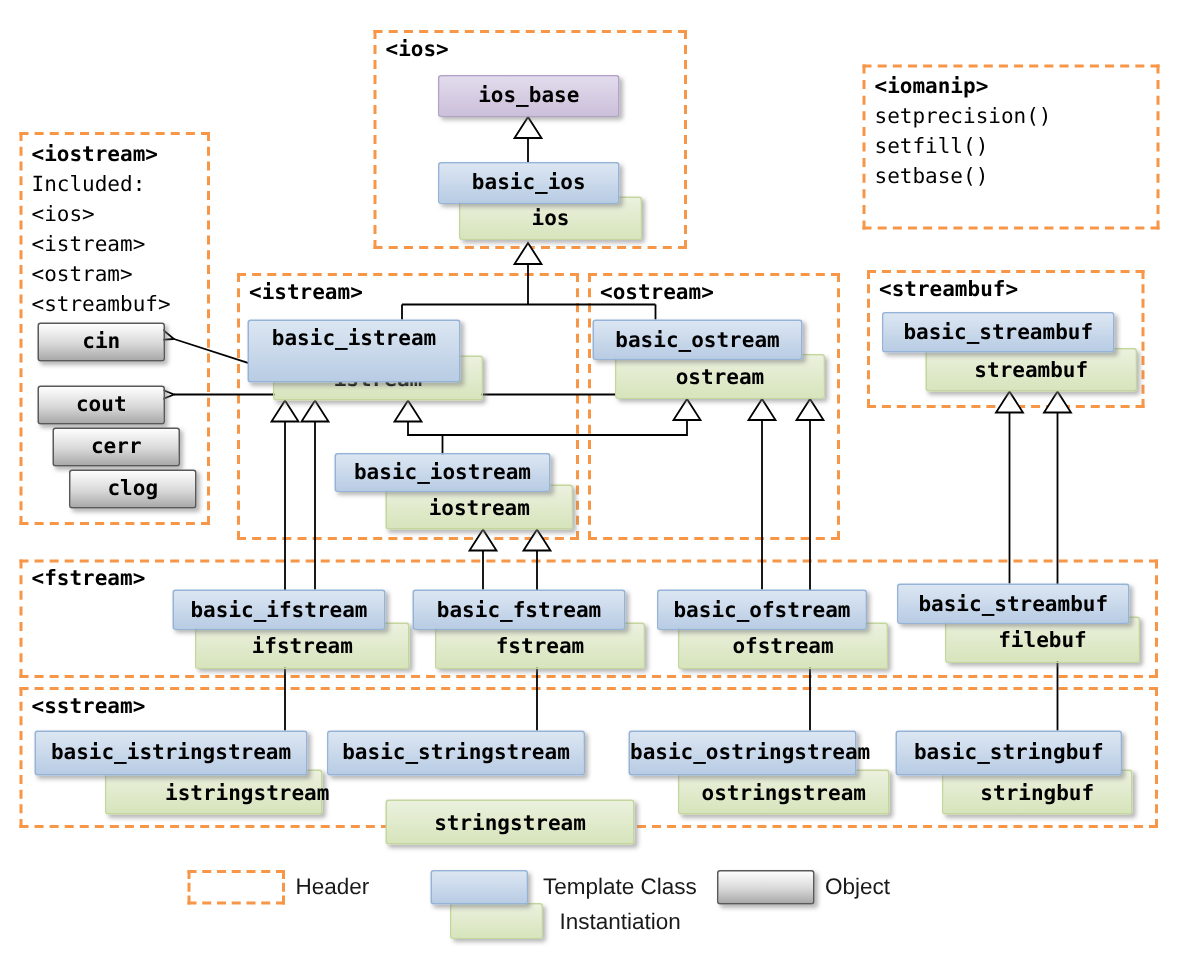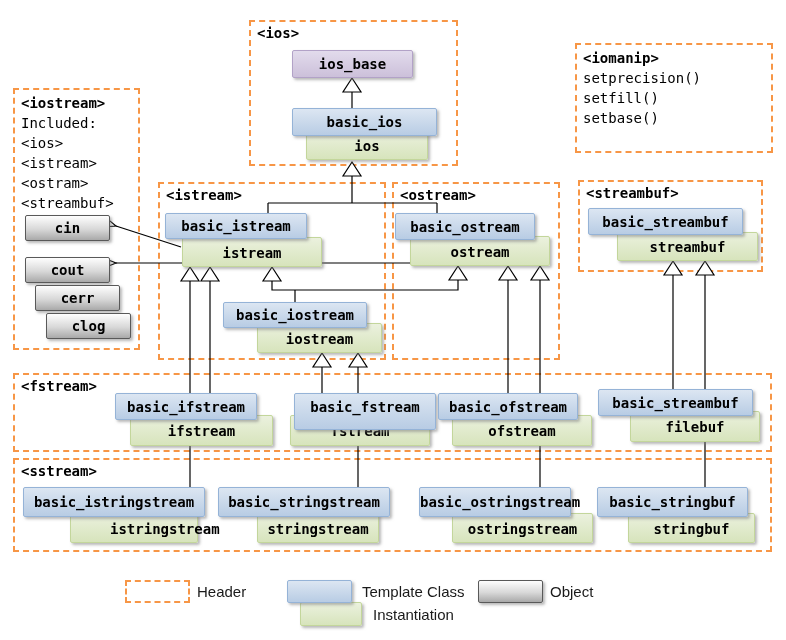--- a/index.html
+++ b/index.html
@@ -103,52 +103,52 @@
       <polygon points="508,266 499,280 517,280"></polygon>
       <polygon points="540,266 531,280 549,280"></polygon>
       <polygon points="673,261 664,275 682,275"></polygon>
       <polygon points="705,261 696,275 714,275"></polygon>
       <polygon points="322,353 313,367 331,367"></polygon>
       <polygon points="358,353 349,367 367,367"></polygon>
     </g>
   </svg>
 
   <div class="cbox base" style="left:292px;top:50px;width:121px;height:28px;line-height:27px;">ios_base</div>
-  <div class="cbox tpl" style="left:292px;top:108px;width:145px;height:28px;line-height:27px;">basic_ios</div>
+  <div class="cbox tpl" style="left:292px;top:108px;width:121px;height:28px;line-height:27px;">basic_ios</div>
   <div class="cbox inst" style="left:306px;top:131px;width:122px;height:29px;line-height:29px;">ios</div>
 
-  <div class="cbox tpl" style="left:165px;top:213px;width:142px;height:26px;line-height:25px;">basic_istream</div>
+  <div class="cbox tpl" style="left:165px;top:213px;width:142px;height:42px;line-height:25px;">basic_istream</div>
   <div class="cbox inst" style="left:182px;top:237px;width:140px;height:30px;line-height:30px;">istream</div>
 
   <div class="cbox tpl" style="left:395px;top:213px;width:140px;height:27px;line-height:26px;">basic_ostream</div>
   <div class="cbox inst" style="left:410px;top:236px;width:140px;height:30px;line-height:30px;">ostream</div>
 
   <div class="cbox tpl" style="left:588px;top:208px;width:155px;height:27px;line-height:26px;">basic_streambuf</div>
   <div class="cbox inst" style="left:617px;top:232px;width:141px;height:29px;line-height:29px;">streambuf</div>
 
   <div class="cbox tpl" style="left:223px;top:302px;width:144px;height:26px;line-height:25px;">basic_iostream</div>
   <div class="cbox inst" style="left:257px;top:323px;width:125px;height:30px;line-height:30px;">iostream</div>
 
   <div class="cbox tpl" style="left:115px;top:393px;width:142px;height:27px;line-height:26px;">basic_ifstream</div>
   <div class="cbox inst" style="left:130px;top:415px;width:143px;height:31px;line-height:31px;">ifstream</div>
 
-  <div class="cbox tpl" style="left:275px;top:393px;width:142px;height:37px;line-height:26px;margin-left:19px;">basic_fstream</div>
+  <div class="cbox tpl" style="left:275px;top:393px;width:142px;height:27px;line-height:26px;">basic_fstream</div>
   <div class="cbox inst" style="left:290px;top:415px;width:140px;height:31px;line-height:31px;">fstream</div>
 
   <div class="cbox tpl" style="left:438px;top:393px;width:140px;height:27px;line-height:26px;">basic_ofstream</div>
   <div class="cbox inst" style="left:452px;top:415px;width:140px;height:31px;line-height:31px;">ofstream</div>
 
   <div class="cbox tpl" style="left:598px;top:389px;width:155px;height:27px;line-height:26px;">basic_streambuf</div>
   <div class="cbox inst" style="left:630px;top:411px;width:130px;height:31px;line-height:31px;">filebuf</div>
 
   <div class="cbox tpl" style="left:23px;top:487px;width:182px;height:30px;line-height:29px;">basic_istringstream</div>
-  <div class="cbox inst" style="left:70px;top:513px;width:128px;height:30px;line-height:30px;padding-left:39px;">istringstream</div>
+  <div class="cbox inst" style="left:70px;top:513px;width:145px;height:30px;line-height:30px;padding-left:39px;">istringstream</div>
 
   <div class="cbox tpl" style="left:218px;top:487px;width:172px;height:30px;line-height:29px;">basic_stringstream</div>
-  <div class="cbox inst" style="left:257px;top:513px;width:122px;height:30px;line-height:30px;">stringstream</div>
+  <div class="cbox inst" style="left:257px;top:533px;width:166px;height:30px;line-height:30px;">stringstream</div>
 
   <div class="cbox tpl" style="left:419px;top:487px;width:152px;height:30px;line-height:29px;">basic_ostringstream</div>
   <div class="cbox inst" style="left:452px;top:513px;width:141px;height:30px;line-height:30px;">ostringstream</div>
 
   <div class="cbox tpl" style="left:597px;top:487px;width:151px;height:30px;line-height:29px;text-align:center;">basic_stringbuf</div>
   <div class="cbox inst" style="left:628px;top:513px;width:127px;height:30px;line-height:30px;">stringbuf</div>
 
   <div class="cbox obj" style="left:25px;top:257px;width:85px;height:26px;line-height:25px;">cout</div>
   <div class="cbox obj" style="left:25px;top:215px;width:85px;height:26px;line-height:25px;">cin</div>
   <div class="cbox obj" style="left:35px;top:285px;width:85px;height:26px;line-height:25px;">cerr</div>

